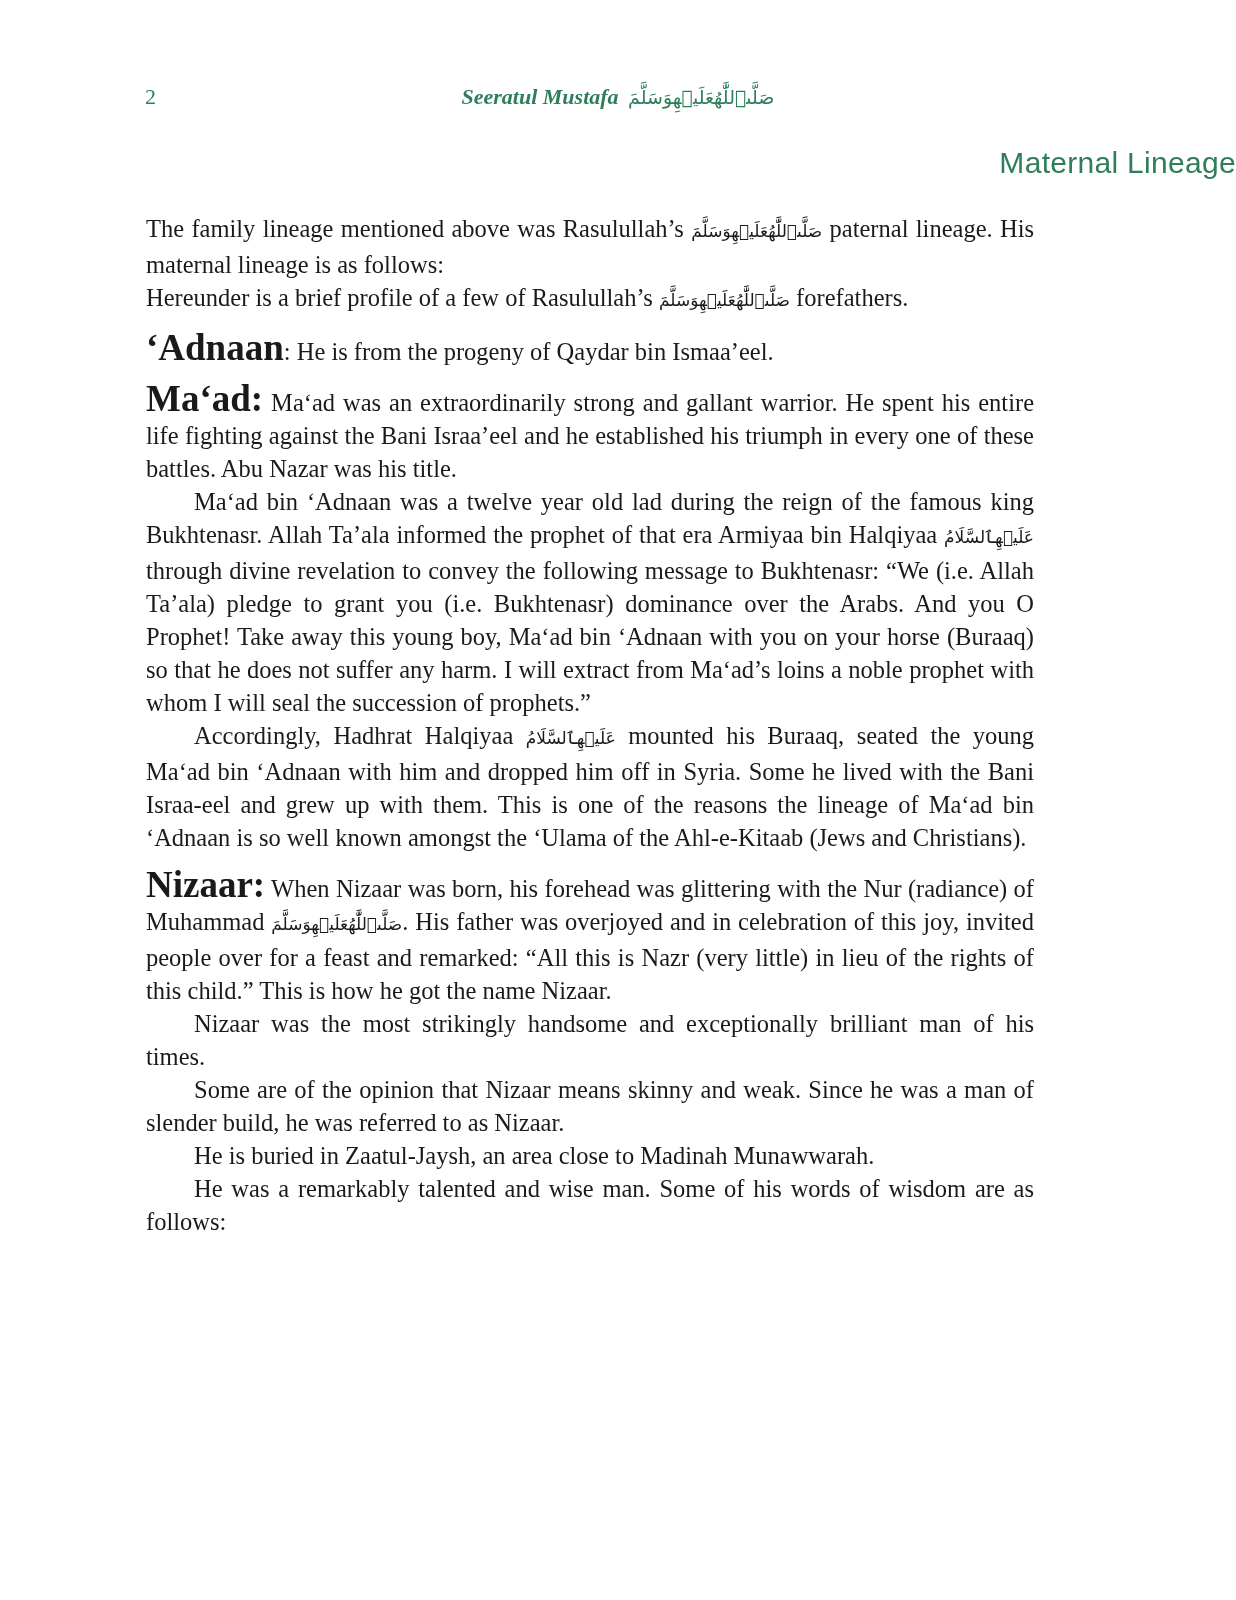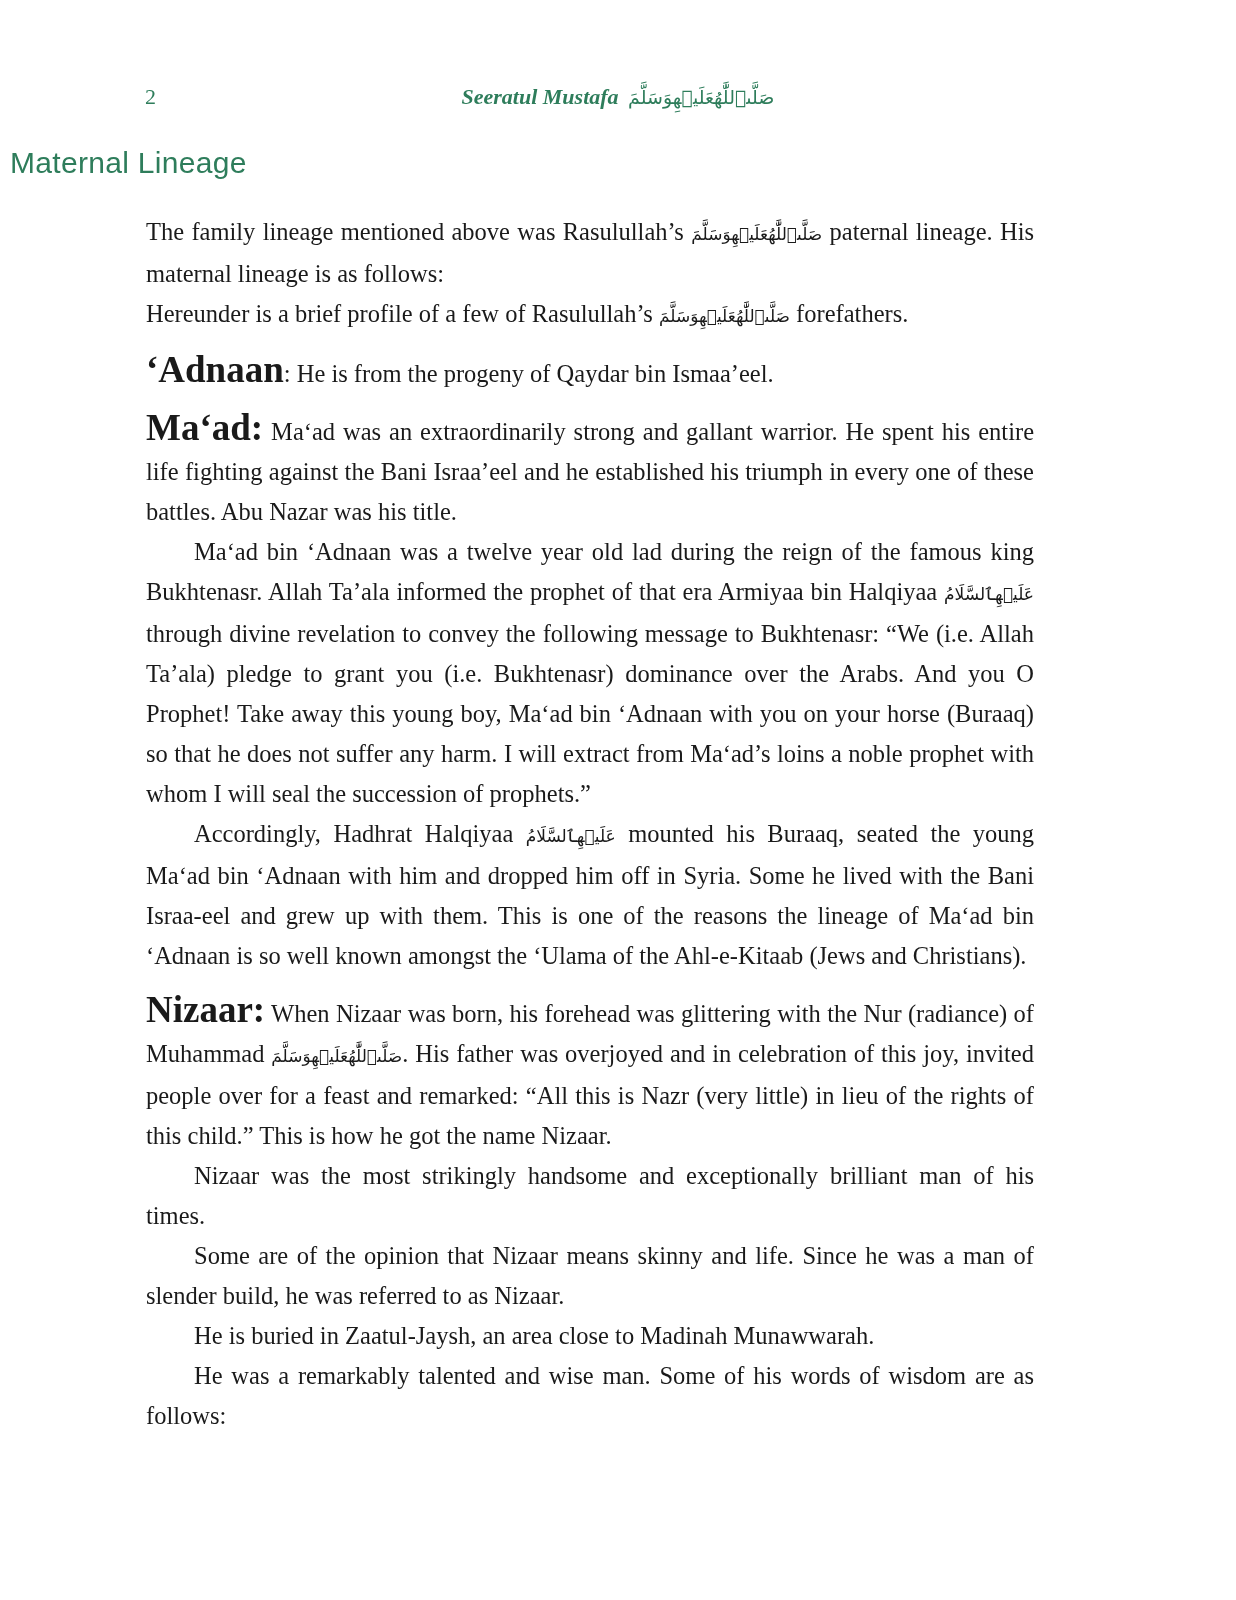--- a/index.html
+++ b/index.html
@@ -2,23 +2,23 @@
 <html><head>
 <meta charset="utf-8">
 <style>
   html, body { margin: 0; padding: 0; background: #ffffff; }
   body { width: 1236px; height: 1600px; position: relative; overflow: hidden;
          font-family: "Liberation Serif", "DejaVu Serif", serif; color: #1a1a1a; }
   .page-number { position: absolute; left: 145px; top: 84px; font-size: 22px; color: #2e7d5b; }
   .running-head { position: absolute; left: 0; right: 0; top: 84px; text-align: center; padding-left: 0;
                   font-size: 22px; font-weight: bold; font-style: italic; color: #2e7d5b; }
   .running-head .ar { font-style: normal; font-weight: normal; font-size: 19px; margin-left: 4px; }
-  .title { position: absolute; left: 0; right: 0; top: 146px; text-align: left; padding-left: 10px;
+  .title { position: absolute; left: 0; right: 0; top: 146px; text-align: right; padding-left: 10px;
            font-family: "Liberation Sans", "DejaVu Sans", sans-serif; font-size: 30px; color: #2e7d5b; letter-spacing: 0.3px; }
-  .body { position: absolute; left: 146px; top: 212px; width: 888px; font-size: 24.5px; line-height: 40px; }
+  .body { position: absolute; left: 146px; top: 212px; width: 888px; font-size: 24.5px; line-height: 33px; }
   p { margin: 0; text-align: justify; text-align-last: left; }
   .indent { text-indent: 48px; }
   .gap { margin-top: 12px; }
   .gap-lg { margin-top: 14px; }
   .italic { font-style: italic; }
   .term { font-weight: bold; font-size: 37px; }
   .ar { font-family: "DejaVu Sans", sans-serif; font-size: 17px; }
 </style>
 </head>
 <body>
@@ -61,17 +61,17 @@
     <span class="ar">عَلَيۡهِٱلسَّلَامُ</span>
     <span>mounted his Buraaq, seated the young Ma‘ad bin ‘Adnaan with him and dropped him off in Syria. Some he lived with the Bani Israa-eel and grew up with them.  This is one of the reasons the lineage of Ma‘ad bin ‘Adnaan is so well known amongst the ‘Ulama of the Ahl-e-Kitaab (Jews and Christians).</span>
   </p>
 
   <p class="gap-lg">
     <span class="term">Nizaar:</span>
     <span>When Nizaar was born, his forehead was glittering with the Nur (radiance) of Muhammad</span>
     <span class="ar">صَلَّىٱللَّٰهُعَلَيۡهِوَسَلَّمَ</span><span>. His father was overjoyed and in celebration of this joy, invited people over for a feast and remarked: “All this is Nazr (very little) in lieu of the rights of this child.” This is how he got the name Nizaar.</span>
   </p>
   <p class="indent">Nizaar was the most strikingly handsome and exceptionally brilliant man of his times.</p>
-  <p class="indent">Some are of the opinion that Nizaar means skinny and life. Since he was a man of slender build, he was referred to as Nizaar.</p>
+  <p class="indent">Some are of the opinion that Nizaar means skinny and weak. Since he was a man of slender build, he was referred to as Nizaar.</p>
   <p class="indent">He is buried in Zaatul-Jaysh, an area close to Madinah Munawwarah.</p>
 
   <p class="indent">He was a remarkably talented and wise man. Some of his words of wisdom are as follows:</p>
 </div>
 
 </body></html>

